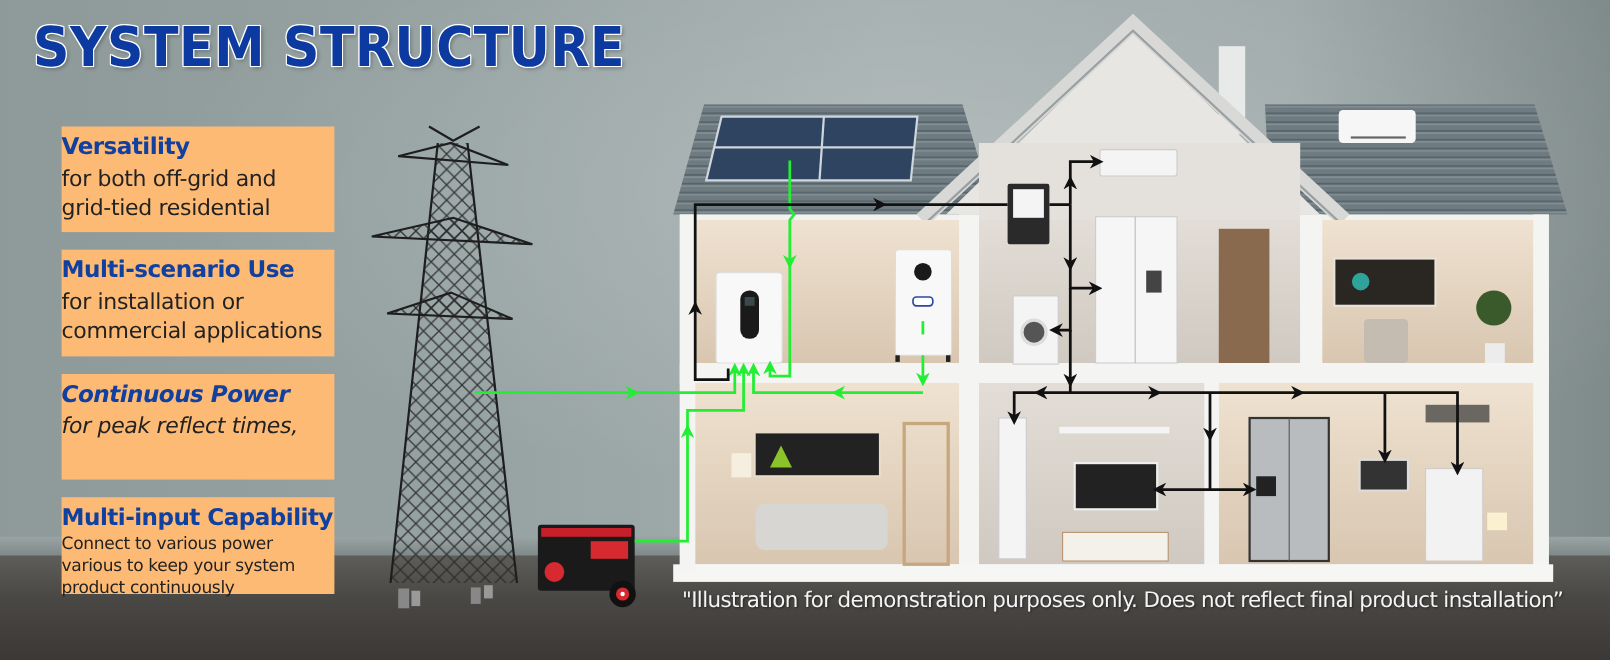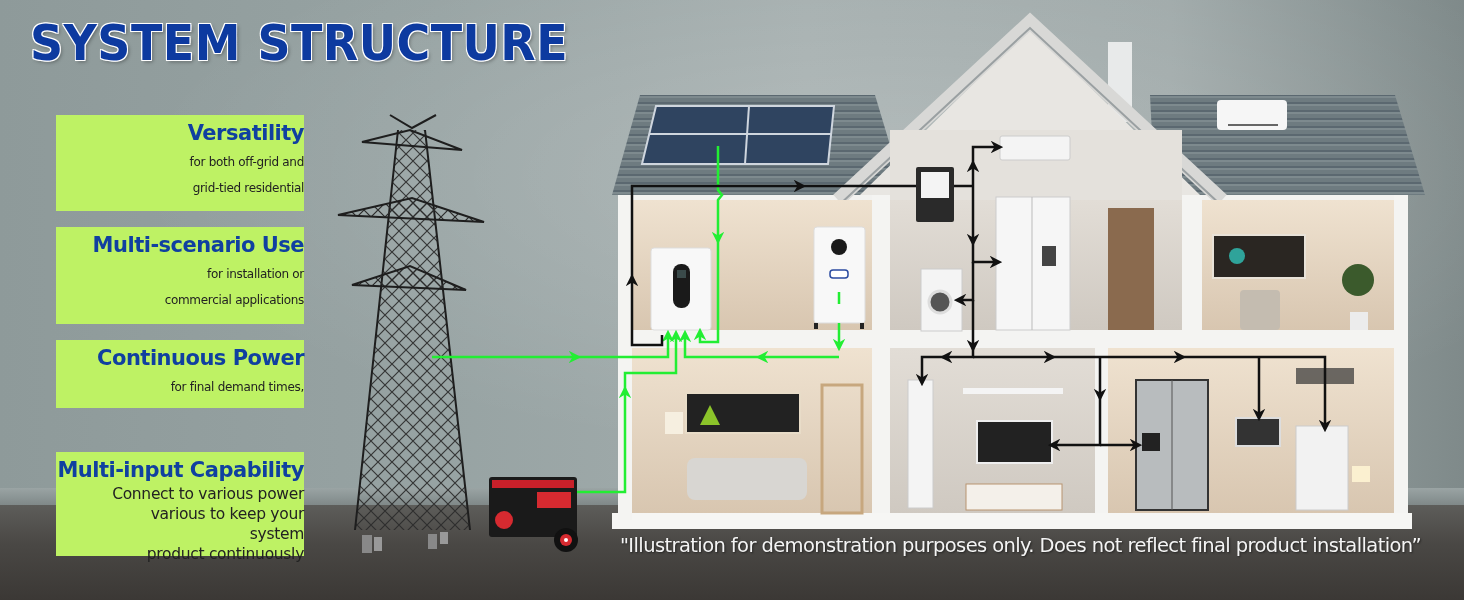--- a/index.html
+++ b/index.html
@@ -7,24 +7,24 @@
     background:linear-gradient(90deg,#8e9a9a 0%,#97a3a3 30%,#a3adad 55%,#9ea8a8 80%,#7f8a8a 100%);}
   .wall-glow{position:absolute;left:0;top:0;width:1464px;height:505px;
     background:radial-gradient(ellipse at 60% 35%,rgba(255,255,255,0.18),rgba(0,0,0,0) 60%);}
   .floor{position:absolute;left:0;top:505px;width:1464px;height:95px;
     background:linear-gradient(180deg,#5d5d5a 0%,#4a4845 40%,#3b3835 100%);}
   .baseboard{position:absolute;left:0;top:488px;width:1464px;height:18px;background:linear-gradient(180deg,#9aa4a4,#7e8787);}
   .title{position:absolute;left:30px;top:14px;font-size:50px;font-weight:bold;color:#0d3aa0;letter-spacing:0.5px;
     -webkit-text-stroke:1.5px #ffffff;paint-order:stroke fill;
     text-shadow:0 0 2px #fff,1px 1px 0 #fff,-1px -1px 0 #fff,1px -1px 0 #fff,-1px 1px 0 #fff,2px 2px 4px rgba(0,0,0,0.35);
     font-family:"DejaVu Sans",sans-serif;transform:scaleX(0.92);transform-origin:left top;}
-  .card{position:absolute;left:56px;width:248px;background:#bef264;text-align:right;box-sizing:border-box;padding-top:6px;}
+  .card{position:absolute;left:56px;width:248px;background:#fdba74;text-align:left;box-sizing:border-box;padding-top:6px;}
   .card h3{margin:0;font-size:21px;color:#1040a0;font-weight:bold;font-family:"DejaVu Sans",sans-serif;letter-spacing:-0.5px;}
-  .card p{margin:4px 0 0 0;font-size:12px;line-height:26px;color:#222;font-family:"DejaVu Sans",sans-serif;letter-spacing:-0.3px;}
-  .card p.tight{line-height:20px;margin-top:2px;font-size:15.5px;padding-left:36px;}
+  .card p{margin:4px 0 0 0;font-size:20px;line-height:26px;color:#222;font-family:"DejaVu Sans",sans-serif;letter-spacing:-0.3px;}
+  .card p.tight{line-height:20px;margin-top:2px;font-size:15.5px;}
   .disclaimer{position:absolute;left:620px;top:534px;font-size:19.5px;color:#f4f4f4;font-family:"DejaVu Sans",sans-serif;
     letter-spacing:-0.6px;white-space:nowrap;text-shadow:1px 1px 2px rgba(0,0,0,0.5);}
   svg.scene{position:absolute;left:0;top:0;}
 </style>
 </head>
 <body>
 
 <div class="wall-glow"></div>
 <div class="baseboard"></div>
 <div class="floor"></div>
@@ -32,25 +32,25 @@
 <div class="title">SYSTEM STRUCTURE</div>
 
 <div class="card" style="top:115px;height:96px;">
   <h3>Versatility</h3>
   <p><span>for both off-grid and</span><br><span>grid-tied residential</span></p>
 </div>
 <div class="card" style="top:227px;height:97px;">
   <h3>Multi-scenario Use</h3>
   <p><span>for installation or</span><br><span>commercial applications</span></p>
 </div>
-<div class="card" style="top:340px;height:68px;">
+<div class="card" style="top:340px;height:96px;font-style:italic;">
   <h3>Continuous Power</h3>
-  <p><span>for final demand times,</span><br></p>
-</div>
-<div class="card" style="top:452px;height:104px;">
+  <p><span>for peak reflect times,</span><br></p>
+</div>
+<div class="card" style="top:452px;height:88px;">
   <h3>Multi-input Capability</h3>
   <p class="tight"><span>Connect to various power</span><br><span>various to keep your system</span><br><span>product continuously</span></p>
 </div>
 
 <svg class="scene" width="1464" height="600" viewBox="0 0 1464 600" xmlns="http://www.w3.org/2000/svg">
   <defs>
     <marker id="gArrow" viewBox="0 0 10 10" refX="5" refY="5" markerWidth="5" markerHeight="5" orient="auto">
       <path d="M0,0 L10,5 L0,10 L3,5 z" fill="#22ee33"></path>
     </marker>
     <marker id="kArrow" viewBox="0 0 10 10" refX="5" refY="5" markerWidth="5" markerHeight="5" orient="auto">

